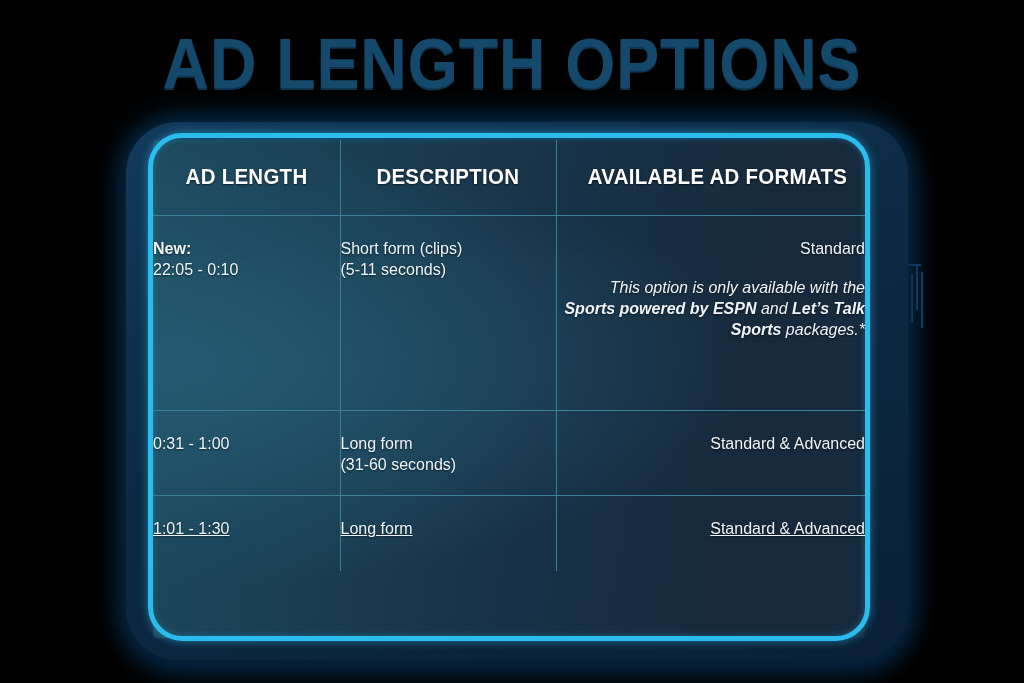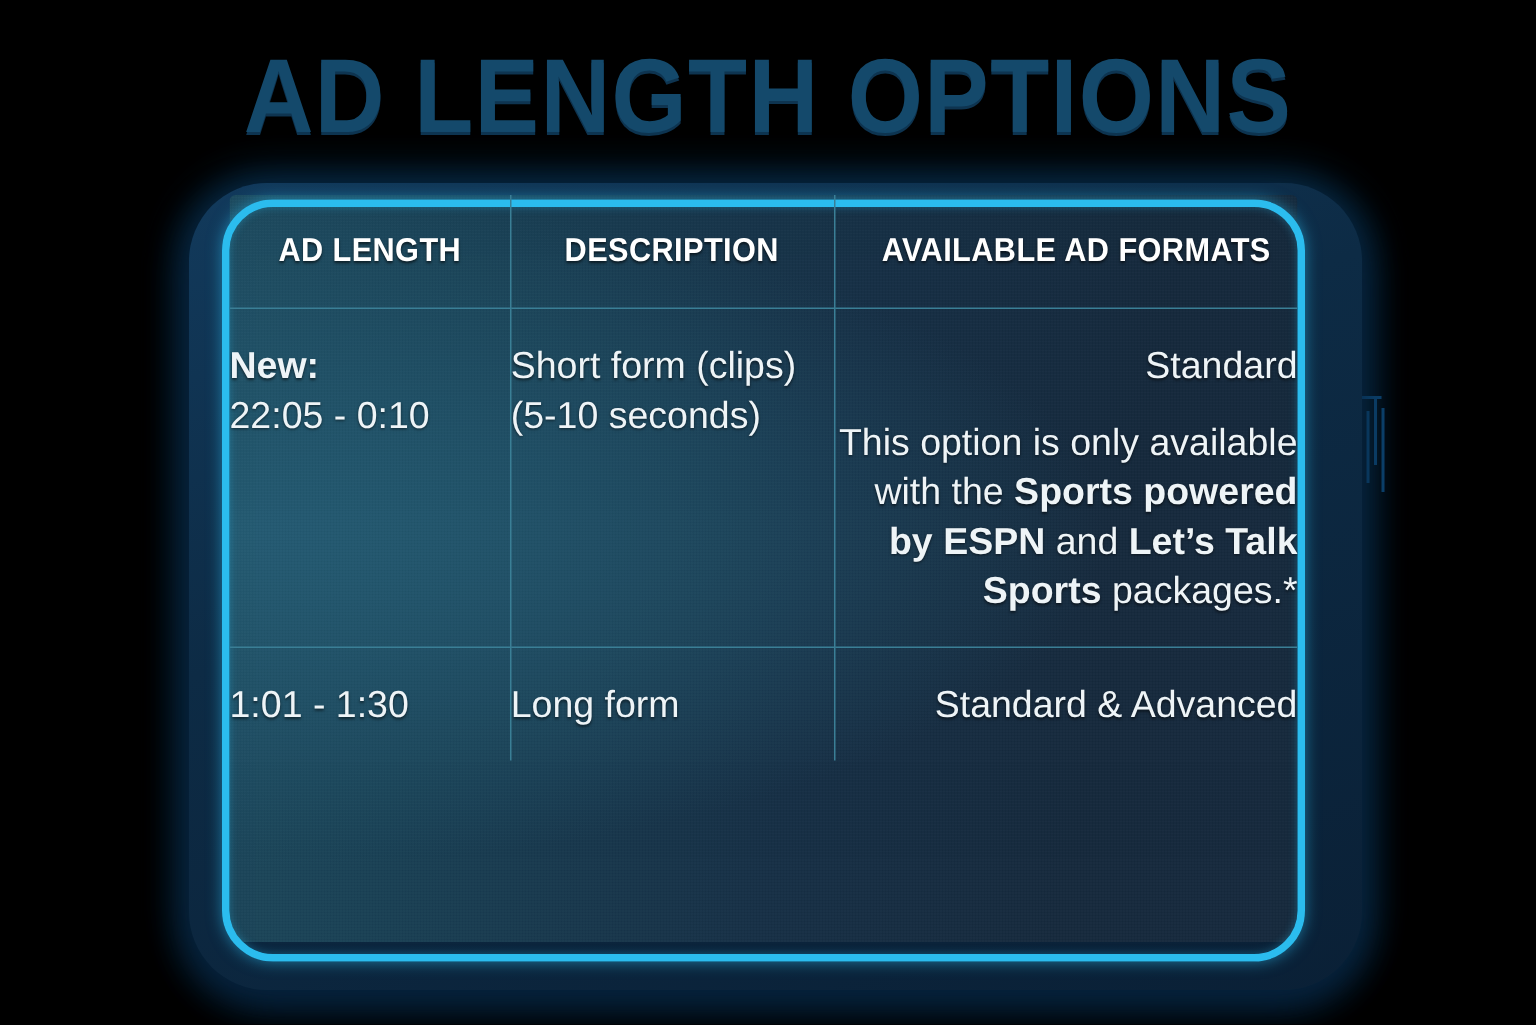--- a/index.html
+++ b/index.html
@@ -74,21 +74,21 @@
     box-shadow:
       0 0 10px rgba(43,188,238,0.55),
       inset 0 0 6px rgba(43,188,238,0.35);
     background: transparent;
   }
 
   
   .table-wrap {
     position: absolute;
     left: 153px;
-    top: 130px;
+    top: 140px;
     width: 712px;
     height: 498px;
     border-radius: 4px;
     overflow: hidden;
     background:
       radial-gradient(ellipse at 0% 45%, #235a72 0%, rgba(35,90,114,0) 58%),
       linear-gradient(100deg, #1d4a5e 0%, #194054 22%, #162f45 55%, #15293c 80%, #16293d 100%);
   }
   
   .table-wrap::after {
@@ -136,37 +136,37 @@
     letter-spacing: 0.3px;
     white-space: nowrap;
     text-shadow: 0 1px 2px rgba(0,0,0,0.6);
   }
   .hdr-inner { display: inline-block; transform: scaleX(0.93); transform-origin: center; }
 
   
   table.adtable td {
     padding: 22px 0 20px 0;
     color: #eef4f7;
-    font-size: 25px;
+    font-size: 16px;
     line-height: 1.32;
     text-shadow: 0 1px 2px rgba(0,0,0,0.55);
   }
   td.col-len   { padding-left: 33px; }
   td.col-desc  { padding-left: 28px; padding-right: 10px; }
   td.col-fmt   { padding-left: 30px; padding-right: 22px; }
 
   tr.row-1 td { height: 195px; }
   tr.row-2 td { height: 75px; }
   tr.row-3 td { height: 73px; }
-  tr.row-4 td { height: 76px; }
+  tr.row-4 td { height: 76px; text-decoration: underline; }
 
   .b { font-weight: 700; }
   .nowrap { white-space: nowrap; }
   .gap { display: block; height: 18px; }
-  .note { display: block; }
+  .note { display: block; font-style: italic; }
 </style>
 </head>
 <body>
 
 <div class="title">AD LENGTH OPTIONS</div>
 
 <div class="card-glow"></div>
 <div class="artifact-bar" style="left:901px;top:246px;width:3px;height:92px;"></div>
 <div class="artifact-bar" style="left:906px;top:268px;width:2px;height:60px;"></div>
 <div class="artifact-bar" style="left:911px;top:274px;width:2px;height:48px;"></div>
@@ -198,30 +198,42 @@
     </thead>
     <tbody>
 
       <tr class="row-1">
         <td class="col-len">
           <span class="b nowrap">New:</span><br>
           <span class="nowrap">22:05 - 0:10</span>
         </td>
         <td class="col-desc">
           <span class="nowrap">Short form (clips)</span><br>
-          <span class="nowrap">(5-10 seconds)</span>
+          <span class="nowrap">(5-11 seconds)</span>
         </td>
         <td class="col-fmt">
           <span>Standard</span>
           <span class="gap"></span>
           <span class="note"><span>This option is only available with the </span><span class="b">Sports powered by ESPN</span><span> and </span><span class="b">Let’s Talk Sports</span><span> packages.*</span></span>
         </td>
       </tr>
 
 
+      <tr class="row-3">
+        <td class="col-len">
+          <span class="nowrap">0:31 - 1:00</span>
+        </td>
+        <td class="col-desc">
+          <span class="nowrap">Long form</span><br>
+          <span class="nowrap">(31-60 seconds)</span>
+        </td>
+        <td class="col-fmt">
+          <span class="nowrap">Standard &amp; Advanced</span>
+        </td>
+      </tr>
 
       <tr class="row-4">
         <td class="col-len">
           <span class="nowrap">1:01 - 1:30</span>
         </td>
         <td class="col-desc">
           <span class="nowrap">Long form</span><br>
           
         </td>
         <td class="col-fmt">

